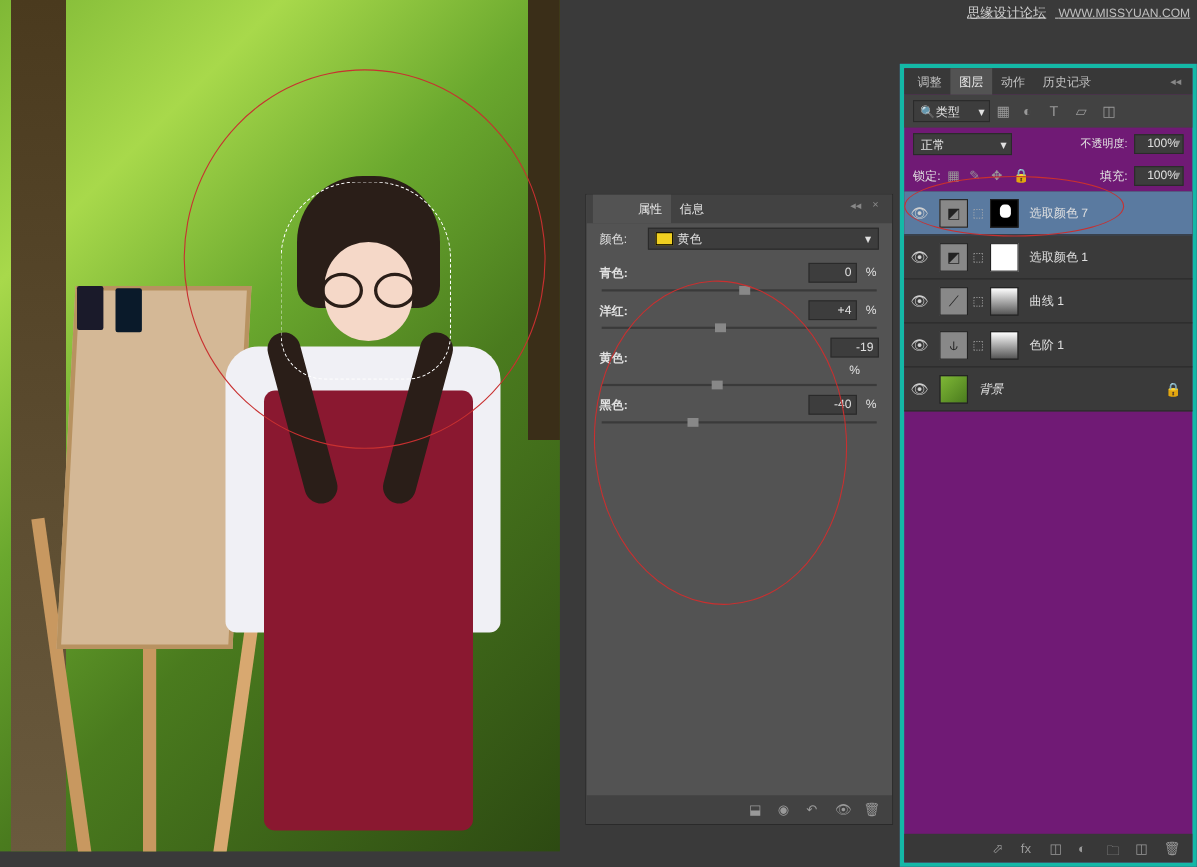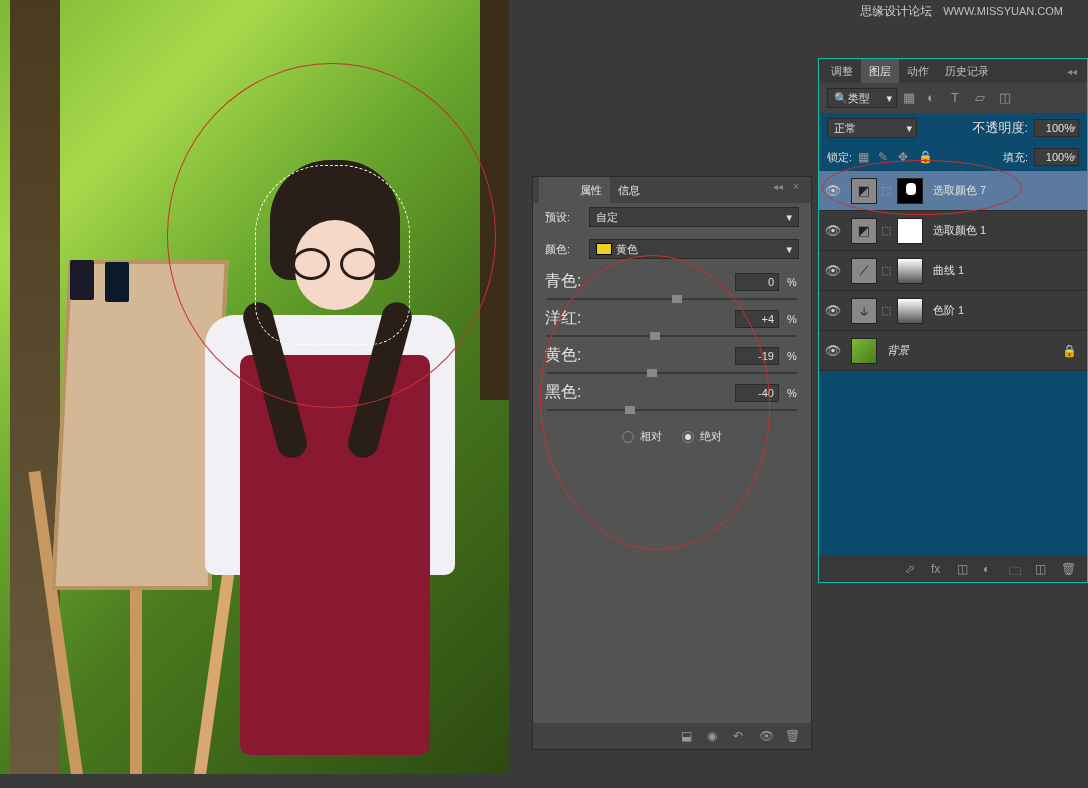--- a/index.html
+++ b/index.html
@@ -22,21 +22,21 @@
 .person-glasses { position: absolute; left: 82px; top: 88px; width: 86px; height: 32px; }
 .glasses-l { position: absolute; left: 0; top: 0; width: 38px; height: 32px; border: 3px solid #2a1e18; border-radius: 50%; }
 .glasses-r { position: absolute; left: 48px; top: 0; width: 38px; height: 32px; border: 3px solid #2a1e18; border-radius: 50%; }
 .person-braid1 { position: absolute; left: 50px; top: 140px; width: 30px; height: 160px; background: #2a1e18; border-radius: 15px; transform: rotate(-15deg); }
 .person-braid2 { position: absolute; left: 155px; top: 140px; width: 30px; height: 160px; background: #2a1e18; border-radius: 15px; transform: rotate(15deg); }
 .person-shirt { position: absolute; left: -5px; top: 155px; width: 250px; height: 260px; background: #f0f0f5; border-radius: 30px 30px 10px 10px; }
 .person-dress { position: absolute; left: 30px; top: 195px; width: 190px; height: 400px; background: #8a1830; border-radius: 10px; }
 .selection-marquee { position: absolute; left: 255px; top: 165px; width: 155px; height: 180px; border: 1px dashed #fff; border-radius: 70px 70px 40px 40px; pointer-events: none; }
 .annotation-ellipse1 { position: absolute; left: 167px; top: 63px; width: 329px; height: 345px; border: 1px solid #c83030; border-radius: 50%; pointer-events: none; }
 
-.watermark { position: absolute; right: 25px; top: 3px; color: #c0c0c0; font-size: 11px; }
+.watermark { position: absolute; right: 6px; top: 3px; color: #c0c0c0; font-size: 11px; text-decoration: underline; }
 .watermark .cn { color: #d0d0d0; font-size: 12px; margin-right: 8px; }
 
 .properties-panel { position: absolute; left: 532px; top: 176px; width: 280px; height: 574px; background: #535353; border: 1px solid #2a2a2a; }
 .panel-header { height: 26px; background: #424242; display: flex; align-items: center; padding: 0 6px; position: relative; }
 .panel-tab { color: #e8e8e8; font-size: 11px; padding: 0 8px; height: 26px; display: flex; align-items: center; cursor: pointer; }
 .panel-tab.active { background: #535353; padding-left: 41px; }
 .panel-controls { position: absolute; right: 4px; top: 4px; display: flex; gap: 6px; }
 .panel-ctrl { width: 14px; height: 14px; color: #888; font-size: 10px; cursor: pointer; }
 
 .prop-title-row { padding: 10px 12px 12px; display: flex; align-items: center; gap: 8px; }
@@ -45,52 +45,52 @@
 .prop-title { color: #e0e0e0; font-size: 12px; }
 
 .prop-row { padding: 4px 12px 8px; display: flex; align-items: center; gap: 8px; }
 .prop-label { color: #e0e0e0; font-size: 11px; width: 36px; }
 .prop-select { flex: 1; height: 20px; background: #3d3d3d; border: 1px solid #2a2a2a; color: #e0e0e0; font-size: 11px; padding: 0 6px; display: flex; align-items: center; position: relative; cursor: pointer; }
 .prop-select::after { content: "▾"; position: absolute; right: 6px; }
 .color-swatch { width: 16px; height: 12px; background: #f0d020; border: 1px solid #000; display: inline-block; margin-right: 4px; }
 
 .slider-row { padding: 4px 12px; }
 .slider-label-line { display: flex; align-items: center; justify-content: space-between; margin-bottom: 6px; }
-.slider-label { color: #e0e0e0; font-size: 16px; }
+.slider-label { color: #e0e0e0; font-size: 11px; font-weight: bold; }
 .slider-value { width: 44px; height: 18px; background: #3d3d3d; border: 1px solid #2a2a2a; color: #e0e0e0; font-size: 11px; text-align: right; padding: 0 4px; line-height: 16px; }
 .slider-unit { color: #e0e0e0; font-size: 11px; width: 14px; text-align: center; }
 .slider-track { height: 2px; background: #3a3a3a; position: relative; margin: 0 2px; }
 .slider-thumb { position: absolute; top: -3px; width: 10px; height: 8px; background: #888; }
 
 .radio-row { padding: 14px 12px; display: flex; justify-content: center; gap: 20px; }
 .radio-item { display: flex; align-items: center; gap: 6px; color: #e0e0e0; font-size: 11px; cursor: pointer; }
 .radio { width: 12px; height: 12px; border: 1px solid #888; border-radius: 50%; display: inline-flex; align-items: center; justify-content: center; }
 .radio.checked::after { content: ""; width: 6px; height: 6px; background: #e0e0e0; border-radius: 50%; }
 
 .prop-footer { position: absolute; bottom: 0; left: 0; right: 0; height: 26px; background: #424242; display: flex; align-items: center; justify-content: flex-end; gap: 10px; padding: 0 10px; }
 .footer-icon { width: 16px; height: 14px; color: #999; font-size: 12px; cursor: pointer; }
 
 .annotation-ellipse2 { position: absolute; left: 540px; top: 255px; width: 230px; height: 295px; border: 1px solid #c83030; border-radius: 50%; pointer-events: none; transform: rotate(-3deg); }
 
-.layers-panel-wrap { position: absolute; left: 818px; top: 58px; width: 270px; height: 525px; background: #0c4a6e; border: 1px solid #14b8a6; }
+.layers-panel-wrap { position: absolute; left: 818px; top: 58px; width: 270px; height: 730px; background: #701a75; border: 4px solid #14b8a6; }
 .layers-tabbar { height: 24px; background: #383838; display: flex; align-items: center; padding: 0 4px; }
 .layers-tab { color: #c0c0c0; font-size: 11px; padding: 0 8px; height: 24px; display: flex; align-items: center; cursor: pointer; }
 .layers-tab.active { background: #535353; color: #e8e8e8; }
 .layers-tab-ctrl { margin-left: auto; color: #888; font-size: 10px; cursor: pointer; padding: 0 6px; }
 
 .filter-row { padding: 5px 8px; display: flex; align-items: center; gap: 6px; background: #424242; }
 .filter-select { width: 70px; height: 20px; background: #3d3d3d; border: 1px solid #2a2a2a; color: #e0e0e0; font-size: 11px; padding: 0 6px; display: flex; align-items: center; position: relative; cursor: pointer; }
 .filter-select::after { content: "▾"; position: absolute; right: 4px; }
 .filter-icons { display: flex; gap: 8px; }
 .filter-icon { width: 16px; height: 16px; color: #999; font-size: 13px; cursor: pointer; }
 
 .blend-row { padding: 5px 8px; display: flex; align-items: center; gap: 6px; }
 .blend-select { width: 90px; height: 20px; background: #3d3d3d; border: 1px solid #2a2a2a; color: #e0e0e0; font-size: 11px; padding: 0 6px; display: flex; align-items: center; position: relative; cursor: pointer; }
 .blend-select::after { content: "▾"; position: absolute; right: 4px; }
-.opacity-label { color: #e0e0e0; font-size: 13px; margin-left: auto; }
+.opacity-label { color: #e0e0e0; font-size: 10px; margin-left: auto; }
 .opacity-value { width: 45px; height: 18px; background: #3d3d3d; border: 1px solid #2a2a2a; color: #e0e0e0; font-size: 11px; padding: 0 4px; line-height: 16px; text-align: right; position: relative; cursor: pointer; }
 .opacity-value::after { content: "▾"; position: absolute; right: 2px; color: #999; }
 
 .lock-row { padding: 5px 8px; display: flex; align-items: center; gap: 6px; }
 .lock-label { color: #e0e0e0; font-size: 11px; }
 .lock-icon { width: 14px; height: 14px; color: #999; font-size: 12px; cursor: pointer; }
 .fill-label { color: #e0e0e0; font-size: 11px; margin-left: auto; }
 
 .layer-list { background: #3a3a3a; }
 .layer-item { height: 40px; display: flex; align-items: center; border-bottom: 1px solid #2a2a2a; }
@@ -153,26 +153,20 @@
 <div class="properties-panel">
   <div class="panel-header">
     <div class="panel-tab active">属性</div>
     <div class="panel-tab">信息</div>
     <div class="panel-controls">
       <div class="panel-ctrl">◂◂</div>
       <div class="panel-ctrl">×</div>
     </div>
   </div>
   <div class="prop-row">
-    <span class="prop-label">预设:</span>
-    <div class="prop-select">
-        <span>自定</span>
-      </div>
-  </div>
-  <div class="prop-row">
     <span class="prop-label">颜色:</span>
     <div class="prop-select">
         <span class="color-swatch"></span>
         <span>黄色</span>
       </div>
   </div>
 
   <div class="slider-row">
     <div class="slider-label-line">
       <span class="slider-label">青色:</span>
@@ -195,21 +189,21 @@
       </div>
     </div>
     <div class="slider-track">
         <div class="slider-thumb" style="left:41%"></div>
       </div>
   </div>
 
   <div class="slider-row">
     <div class="slider-label-line">
       <span class="slider-label">黄色:</span>
-      <div style="display:flex;gap:6px;align-items:center;">
+      <div style="display:flex;gap:6px;align-items:center;flex-direction:column;">
         <div class="slider-value">-19</div>
         <span class="slider-unit">%</span>
       </div>
     </div>
     <div class="slider-track">
         <div class="slider-thumb" style="left:40%"></div>
       </div>
   </div>
 
   <div class="slider-row">
@@ -218,30 +212,20 @@
       <div style="display:flex;gap:6px;align-items:center;">
         <div class="slider-value">-40</div>
         <span class="slider-unit">%</span>
       </div>
     </div>
     <div class="slider-track">
         <div class="slider-thumb" style="left:31%"></div>
       </div>
   </div>
 
-  <div class="radio-row">
-    <div class="radio-item">
-        <span class="radio"></span>
-        <span>相对</span>
-      </div>
-    <div class="radio-item">
-        <span class="radio checked"></span>
-        <span>绝对</span>
-      </div>
-  </div>
 
   <div class="prop-footer">
     <span class="footer-icon">⬓</span>
     <span class="footer-icon">◉</span>
     <span class="footer-icon">↶</span>
     <span class="footer-icon">👁</span>
     <span class="footer-icon">🗑</span>
   </div>
 </div>
 

